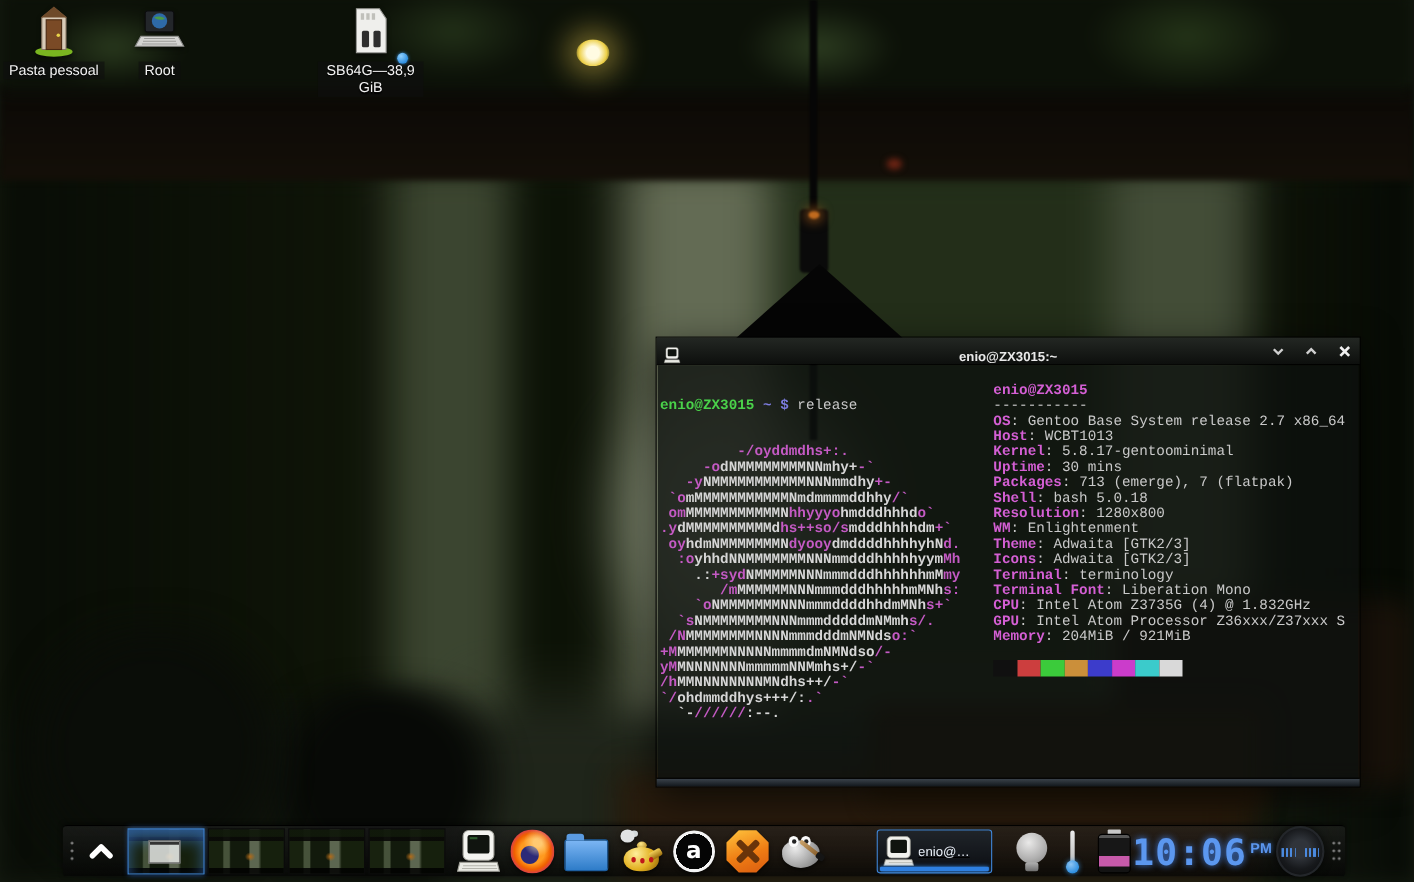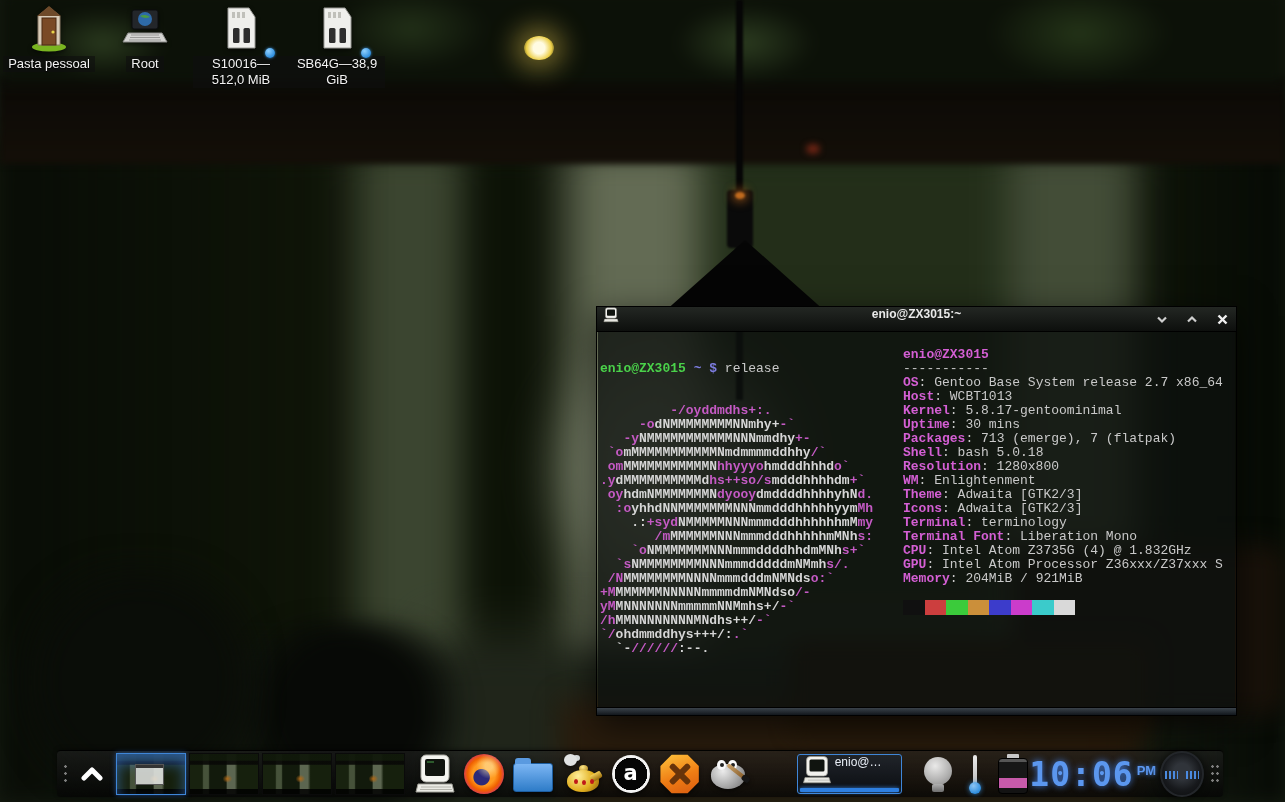--- a/index.html
+++ b/index.html
@@ -36,21 +36,21 @@
   .dcell svg{width:48px;height:48px;filter:drop-shadow(0 2px 2px rgba(0,0,0,.5));}
   .dlabel{display:inline-block;margin-top:4px;max-width:96px;background:rgba(14,14,14,.62);color:#f3f3f3;
     font-size:13px;line-height:16px;padding:0 5px;text-align:center;text-shadow:0 1px 1px #000;}
   .badge{position:absolute;right:14px;top:44px;width:10px;height:10px;border-radius:50%;
     background:radial-gradient(circle at 35% 30%,#8fd0ff,#2f8fe0 70%);box-shadow:0 0 3px rgba(60,150,230,.9);}
 
   
   #terminal{position:absolute;left:596px;top:306px;width:641px;height:410px;border:1px solid #000;
     box-shadow:0 10px 34px rgba(0,0,0,.65);box-sizing:border-box;}
   .titlebar{position:absolute;left:0;top:0;right:0;height:24px;background:linear-gradient(180deg,#232723,#0d0f0d);
-    border-bottom:1px solid #000;display:flex;align-items:flex-start;}
+    border-bottom:1px solid #000;display:flex;align-items:flex-end;}
   .tb-title{position:absolute;left:0;right:0;text-align:center;color:#e9e9e9;font-size:12px;font-weight:bold;pointer-events:none;}
   .tb-icon{margin-left:6px;display:flex;}
   .tb-btns{position:absolute;right:6px;top:0;height:24px;display:flex;align-items:center;gap:14px;}
   .tb-btn{width:16px;height:16px;display:flex;align-items:center;justify-content:center;cursor:pointer;}
   .term-content{position:absolute;left:1px;top:25px;right:1px;bottom:7px;overflow:hidden;
     background:rgba(13,17,14,.78);padding:2px 0 0 2px;
     font-family:"Liberation Mono","DejaVu Sans Mono",monospace;font-size:13px;line-height:14px;white-space:pre;}
   .bottom-bar{position:absolute;left:0;right:0;bottom:0;height:7px;background:linear-gradient(180deg,#3a424a,#12171c);border-top:1px solid #000;}
   .tline{height:14px;}
   .c-green{color:#4ad24a;font-weight:bold;}
@@ -107,21 +107,21 @@
   .xoct i{position:absolute;left:7px;top:17px;width:26px;height:6px;background:#69340a;border-radius:2px;}
   .xoct i.x1{transform:rotate(45deg);} .xoct i.x2{transform:rotate(-45deg);}
   .gimp{position:relative;width:44px;height:40px;}
   .gimp-face{position:absolute;left:2px;top:10px;width:34px;height:25px;border-radius:48% 48% 58% 58%;
     background:radial-gradient(circle at 35% 28%,#ececec,#a8a8a8 55%,#6e6e6e);}
   .gimp-eye{position:absolute;top:6px;width:9px;height:10px;border-radius:50%;background:#fafafa;}
   .gimp-eye:after{content:"";position:absolute;left:3px;top:3px;width:4px;height:4px;border-radius:50%;background:#222;}
   .gimp-brush{position:absolute;right:0px;top:16px;width:24px;height:4px;border-radius:2px;background:linear-gradient(90deg,#caa26a,#7c5220);transform:rotate(38deg);}
   .gimp-brush:after{content:"";position:absolute;right:-3px;top:-1px;width:8px;height:6px;border-radius:2px;background:#151515;}
   .task-item{position:relative;width:112px;height:40px;margin-left:48px;border:1px solid #3f86d8;border-radius:3px;
-    background:linear-gradient(180deg,rgba(30,38,48,.75),rgba(10,14,20,.8));display:flex;align-items:flex-start;cursor:pointer;box-sizing:border-box;}
+    background:linear-gradient(180deg,rgba(30,38,48,.75),rgba(10,14,20,.8));display:flex;align-items:center;cursor:pointer;box-sizing:border-box;text-decoration:underline;}
   .task-label{color:#e8eef6;font-size:12px;margin-left:3px;white-space:nowrap;overflow:hidden;}
   .task-underline{position:absolute;left:2px;right:2px;bottom:1px;height:4px;background:#2e7fe0;border-radius:1px;box-shadow:0 0 4px rgba(60,150,255,.8);}
   .bulb{position:relative;width:36px;height:40px;margin-left:18px;cursor:pointer;}
   .bulb-glass{position:absolute;left:4px;top:3px;width:28px;height:28px;border-radius:50%;
     background:radial-gradient(circle at 40% 32%,#fbfbfb,#bdbdbd 60%,#8b8b8b);opacity:.92;}
   .bulb-base{position:absolute;left:12px;top:30px;width:12px;height:8px;background:linear-gradient(#b0b0b0,#6e6e6e);border-radius:2px;}
   .thermo{position:relative;width:26px;height:42px;margin-left:8px;cursor:pointer;}
   .thermo-tube{position:absolute;left:11px;top:2px;width:4px;height:30px;border-radius:2px;background:linear-gradient(180deg,#ececec,#bcbcbc);}
   .thermo-ball{position:absolute;left:7px;top:29px;width:12px;height:12px;border-radius:50%;
     background:radial-gradient(circle at 38% 32%,#8cc4f4,#2f8fe0 70%);box-shadow:0 0 5px rgba(60,150,230,.8);}
@@ -179,30 +179,20 @@
       </div>
       <div class="dcell" style="left: 97px;">
         <svg viewBox="0 0 48 48">
           <rect x="11" y="6" width="26" height="19" rx="2" fill="#23262a" stroke="#0c0d0e"></rect>
           <circle cx="24" cy="15" r="7" fill="#2e6aa8"></circle>
           <path d="M19 12 a7 5 0 0 1 10 1 a8 6 0 0 1 -10 -1" fill="#4a9a46"></path>
           <path d="M7 29 L41 29 L46 38 H2 Z" fill="#d4d4d2" stroke="#8a8a88"></path>
           <path d="M10 31 h28 M9 33.5 h30 M8 36 h32" stroke="#9a9a98" stroke-width="1"></path>
         </svg>
         <span class="dlabel">Root</span>
-      </div>
-      <div class="dcell" style="left: 193px;">
-        <svg viewBox="0 0 48 48">
-          <path d="M11 4 h21 l6 9 v31 H11 Z" fill="#efefec" stroke="#9a9a96"></path>
-          <rect x="16" y="24" width="6.5" height="15" rx="1.5" fill="#2e2e2e"></rect>
-          <rect x="26.5" y="24" width="6.5" height="15" rx="1.5" fill="#2e2e2e"></rect>
-          <path d="M15 8 h3 v6 h-3 z M20 8 h3 v6 h-3 z M25 8 h3 v6 h-3 z" fill="#c0c0ba"></path>
-        </svg>
-        <span class="badge"></span>
-        <span class="dlabel">S10016—512,0 MiB</span>
       </div>
       <div class="dcell" style="left: 289px;">
         <svg viewBox="0 0 48 48">
           <path d="M11 4 h21 l6 9 v31 H11 Z" fill="#efefec" stroke="#9a9a96"></path>
           <rect x="16" y="24" width="6.5" height="15" rx="1.5" fill="#2e2e2e"></rect>
           <rect x="26.5" y="24" width="6.5" height="15" rx="1.5" fill="#2e2e2e"></rect>
           <path d="M15 8 h3 v6 h-3 z M20 8 h3 v6 h-3 z M25 8 h3 v6 h-3 z" fill="#c0c0ba"></path>
         </svg>
         <span class="badge"></span>
         <span class="dlabel">SB64G—38,9 GiB</span>

